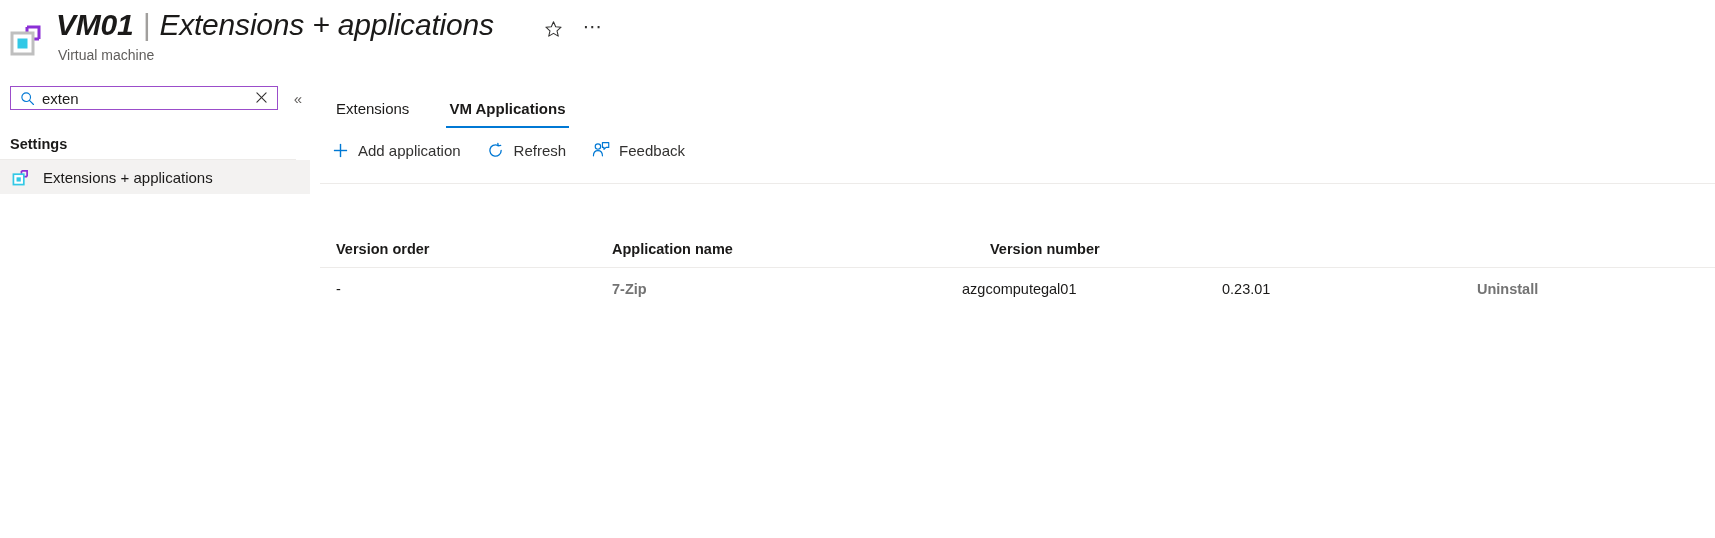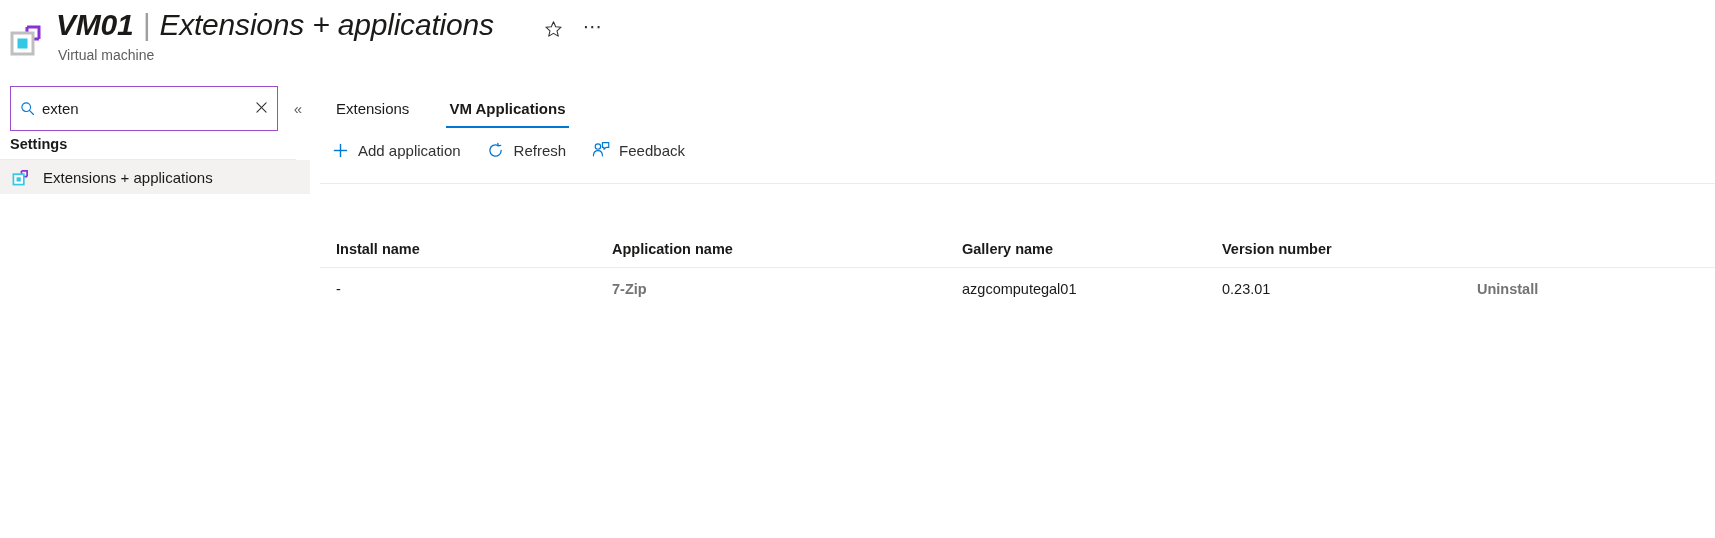--- a/index.html
+++ b/index.html
@@ -113,21 +113,21 @@
     position: absolute;
     left: 10px; top: 0;
     display: flex;
     align-items: center;
     gap: 10px;
   }
 
   .search-box {
     position: relative;
     width: 268px;
-    height: 45px;
+    height: 24px;
     border: 1px solid #8a2be2;
     border-color: #9b4dca;
     background: #ffffff;
     display: flex;
     align-items: center;
     padding: 0 6px 0 8px;
   }
 
   .search-glyph {
     width: 16px; height: 16px;
@@ -455,23 +455,22 @@
         </span>
         <span>Feedback</span>
       </button>
     </div>
 
     <div class="toolbar-rule"></div>
 
     <div class="table">
 
       <div class="trow thead">
-        <div class="c-order">Install name</div>
+        <div class="c-order">Version order</div>
         <div class="c-appname">Application name</div>
-        <div class="c-gallery">Gallery name</div>
         <div class="c-version">Version number</div>
         <div class="c-action"></div>
       </div>
 
       <div class="trow tbody-row">
         <div class="c-order">-</div>
         <div class="c-appname">
           <span class="link">7-Zip</span>
         </div>
         <div class="c-gallery">azgcomputegal01</div>

